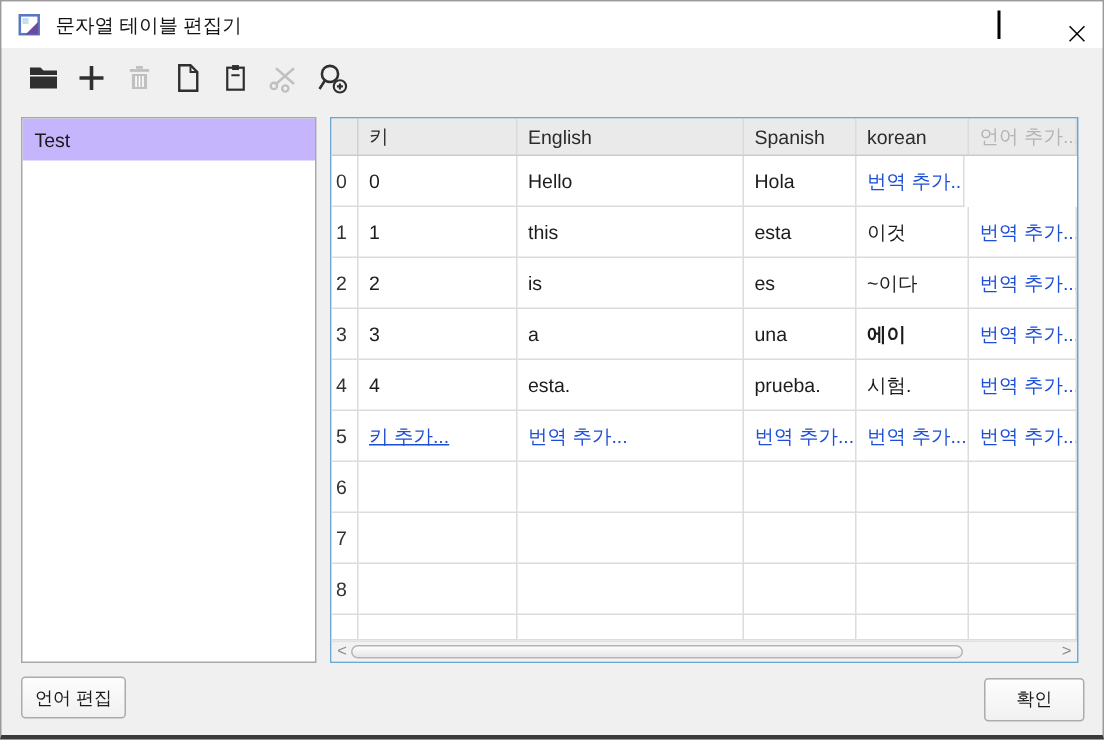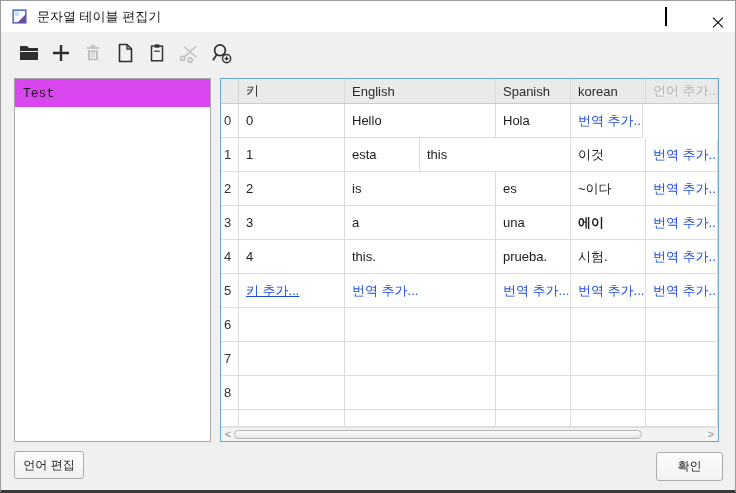--- a/index.html
+++ b/index.html
@@ -26,21 +26,21 @@
 
   
   .toolbar { position: absolute; left: 14px; top: 40px; display: flex; align-items: center; gap: 5px; }
   .tool-btn { width: 27px; height: 27px; display: flex; align-items: center; justify-content: center; }
 
   
   .sidebar { position: absolute; left: 13px; top: 77px; width: 197px; height: 364px;
              background: #fff; border: 1px solid #a8a8a8; overflow: hidden; }
   .side-item { height: 28px; display: flex; align-items: center; padding-left: 8px;
                font-size: 13px; color: #1a1a1a; }
-  .side-item.selected { background: #d946ef; font-family: Liberation Mono, monospace; }
+  .side-item.selected { background: #c4b5fd; }
 
   
   .grid { position: absolute; left: 219px; top: 77px; width: 499px; height: 364px;
           background: #fff; border: 1px solid #6ba7cf; overflow: hidden; }
   .grid-header { display: flex; height: 25px; background: #eaeaea; border-bottom: 1px solid #cccccc; }
   .ghcell { display: flex; align-items: center; padding-left: 7px; font-size: 13px; color: #2b2b2b;
             border-right: 1px solid #dadada; overflow: hidden; white-space: nowrap; }
   .ghcell.ghost { color: #b4b4b4; }
   .ghcell.corner { border-right-color: #d0d0d0; }
   .grid-row { display: flex; height: 34px; background: #fff; }
@@ -168,22 +168,22 @@
         <div class="grid-row">
           <div class="gcell rowhdr" style="width: 18px;">0</div>
           <div class="gcell" style="width: 106px;">0</div>
           <div class="gcell" style="width: 151px;">Hello</div>
           <div class="gcell" style="width: 75px;">Hola</div>
           <div class="gcell ghost" style="width: 72px;">번역 추가...</div>
         </div>
         <div class="grid-row">
           <div class="gcell rowhdr" style="width: 18px;">1</div>
           <div class="gcell" style="width: 106px;">1</div>
+          <div class="gcell" style="width: 151px;">this</div>
           <div class="gcell" style="width: 75px;">esta</div>
-          <div class="gcell" style="width: 151px;">this</div>
           <div class="gcell" style="width: 75px;">이것</div>
           <div class="gcell ghost" style="width: 72px;">번역 추가...</div>
         </div>
         <div class="grid-row">
           <div class="gcell rowhdr" style="width: 18px;">2</div>
           <div class="gcell" style="width: 106px;">2</div>
           <div class="gcell" style="width: 151px;">is</div>
           <div class="gcell" style="width: 75px;">es</div>
           <div class="gcell" style="width: 75px;">~이다</div>
           <div class="gcell ghost" style="width: 72px;">번역 추가...</div>
@@ -192,21 +192,21 @@
           <div class="gcell rowhdr" style="width: 18px;">3</div>
           <div class="gcell" style="width: 106px;">3</div>
           <div class="gcell" style="width: 151px;">a</div>
           <div class="gcell" style="width: 75px;">una</div>
           <div class="gcell" style="width: 75px; font-weight: bold;">에이</div>
           <div class="gcell ghost" style="width: 72px;">번역 추가...</div>
         </div>
         <div class="grid-row">
           <div class="gcell rowhdr" style="width: 18px;">4</div>
           <div class="gcell" style="width: 106px;">4</div>
-          <div class="gcell" style="width: 151px;">this.</div>
+          <div class="gcell" style="width: 151px;">esta.</div>
           <div class="gcell" style="width: 75px;">prueba.</div>
           <div class="gcell" style="width: 75px;">시험.</div>
           <div class="gcell ghost" style="width: 72px;">번역 추가...</div>
         </div>
         <div class="grid-row">
           <div class="gcell rowhdr" style="width: 18px;">5</div>
           <div class="gcell ghost" style="width: 106px; text-decoration: underline;">키 추가...</div>
           <div class="gcell ghost" style="width: 151px;">번역 추가...</div>
           <div class="gcell ghost" style="width: 75px;">번역 추가...</div>
           <div class="gcell ghost" style="width: 75px;">번역 추가...</div>

